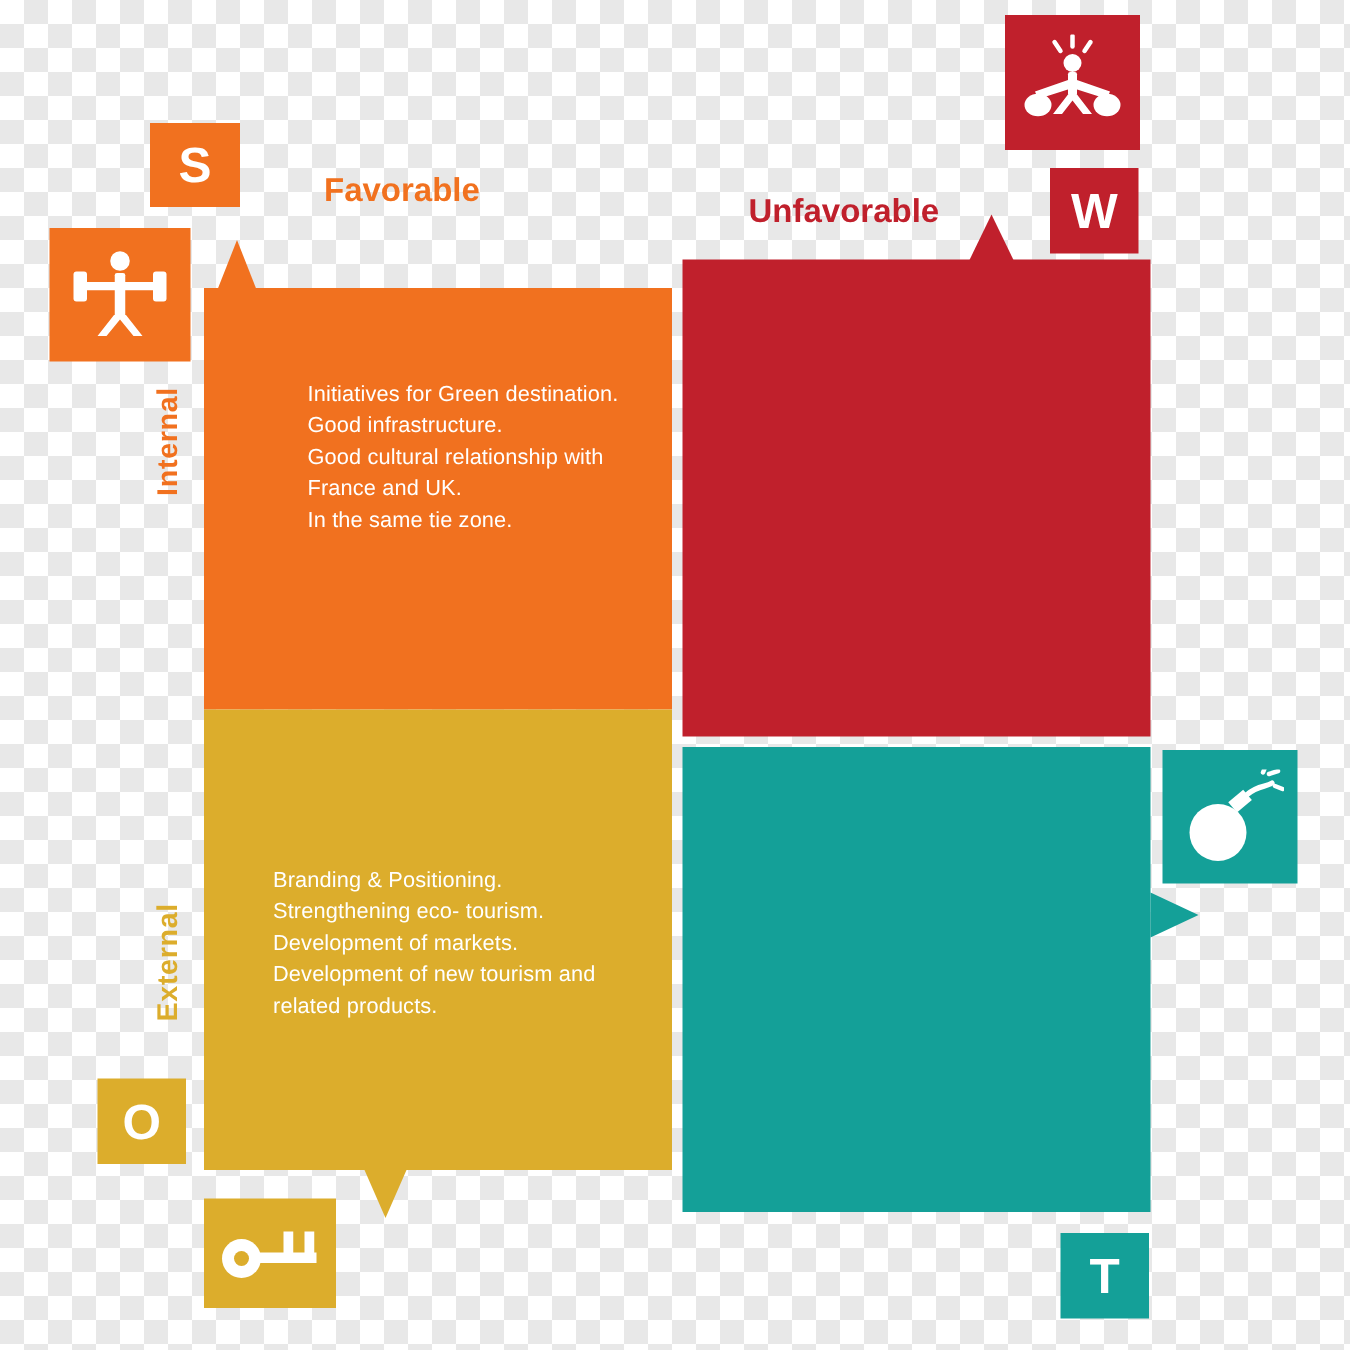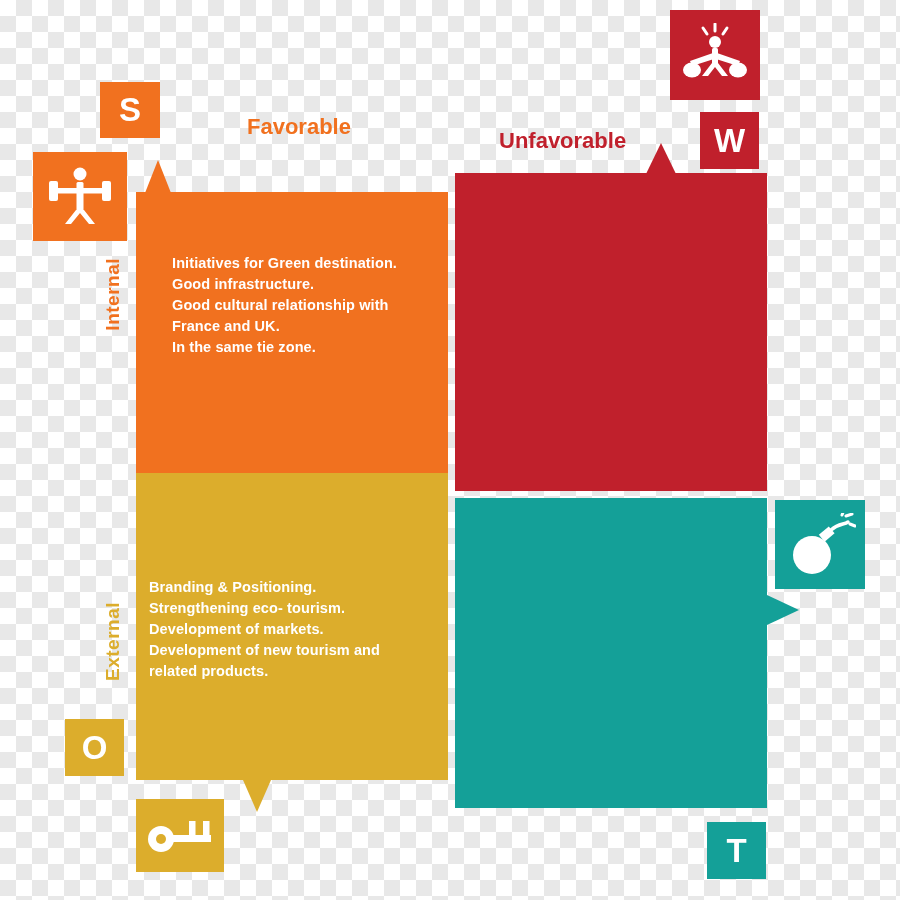--- a/index.html
+++ b/index.html
@@ -25,25 +25,26 @@
   }
 
   
   .quad {
     position: absolute;
     box-sizing: border-box;
   }
   .quad-text {
     position: absolute;
     color: #ffffff;
-    font-weight: bold;
+    font-weight: normal;
     font-size: 14.5px;
     line-height: 21px;
     letter-spacing: .1px;
     white-space: pre-line;
+    margin-left: 33px;
   }
 
   #box-s { left: 136px; top: 192px; width: 312px; height: 281px; background: #f1711f; }
   #box-w { left: 455px; top: 173px; width: 312px; height: 318px; background: #c0202c; }
   #box-o { left: 136px; top: 473px; width: 312px; height: 307px; background: #dcad2c; }
   #box-t { left: 455px; top: 498px; width: 312px; height: 310px; background: #14a098; }
 
   #text-s { left: 172px; top: 253px; }
   #text-w { left: 497px; top: 294px; }
   #text-o { left: 149px; top: 577px; }
@@ -104,21 +105,21 @@
   #icon-weakness   { left: 670px; top: 10px;  width: 90px;  height: 90px; background: #c0202c; }
   #icon-opportunity{ left: 136px; top: 799px; width: 88px;  height: 73px; background: #dcad2c; }
   #icon-threat     { left: 775px; top: 500px; width: 90px;  height: 89px; background: #14a098; }
 
   
   .col-head {
     position: absolute;
     font-weight: bold;
     font-size: 22px;
   }
-  #head-favorable   { left: 216px; top: 114px; color: #f1711f; margin-left: 31px; }
+  #head-favorable   { left: 216px; top: 114px; color: #f1711f; }
   #head-unfavorable { left: 499px; top: 128px; color: #c0202c; }
 
   
   .row-label {
     position: absolute;
     font-weight: bold;
     font-size: 19px;
     writing-mode: vertical-rl;
     transform: rotate(180deg);
     letter-spacing: .5px;

